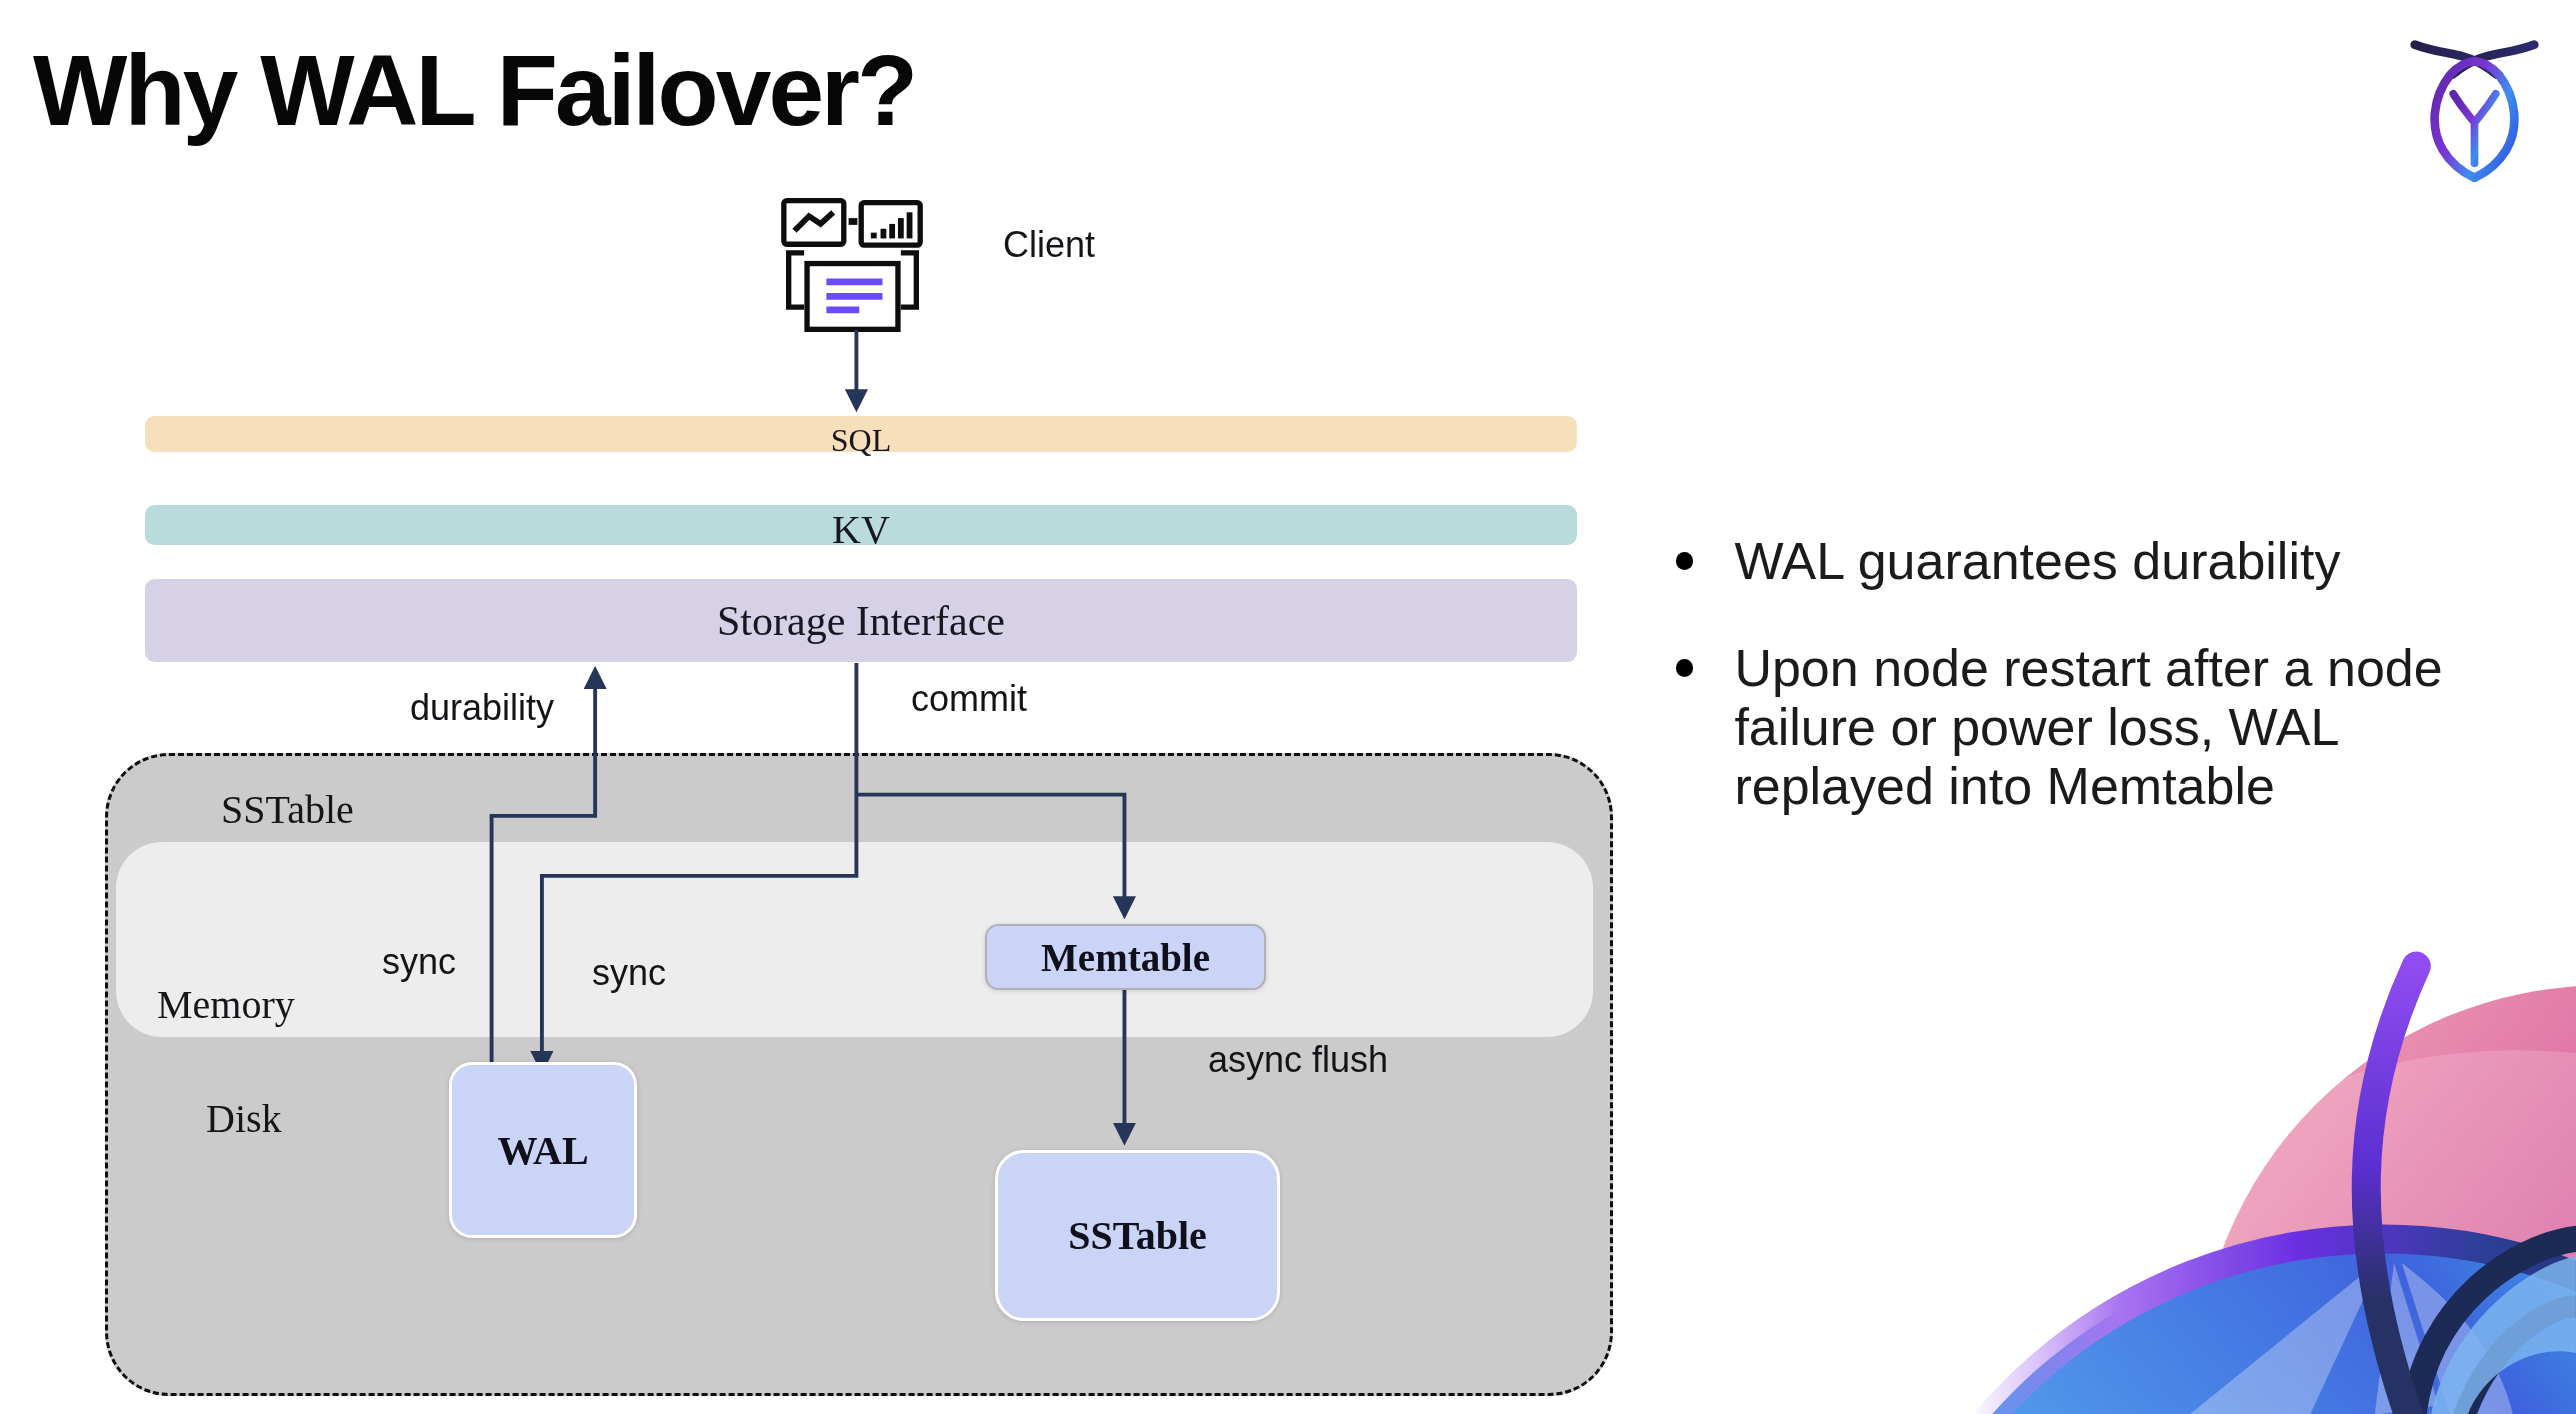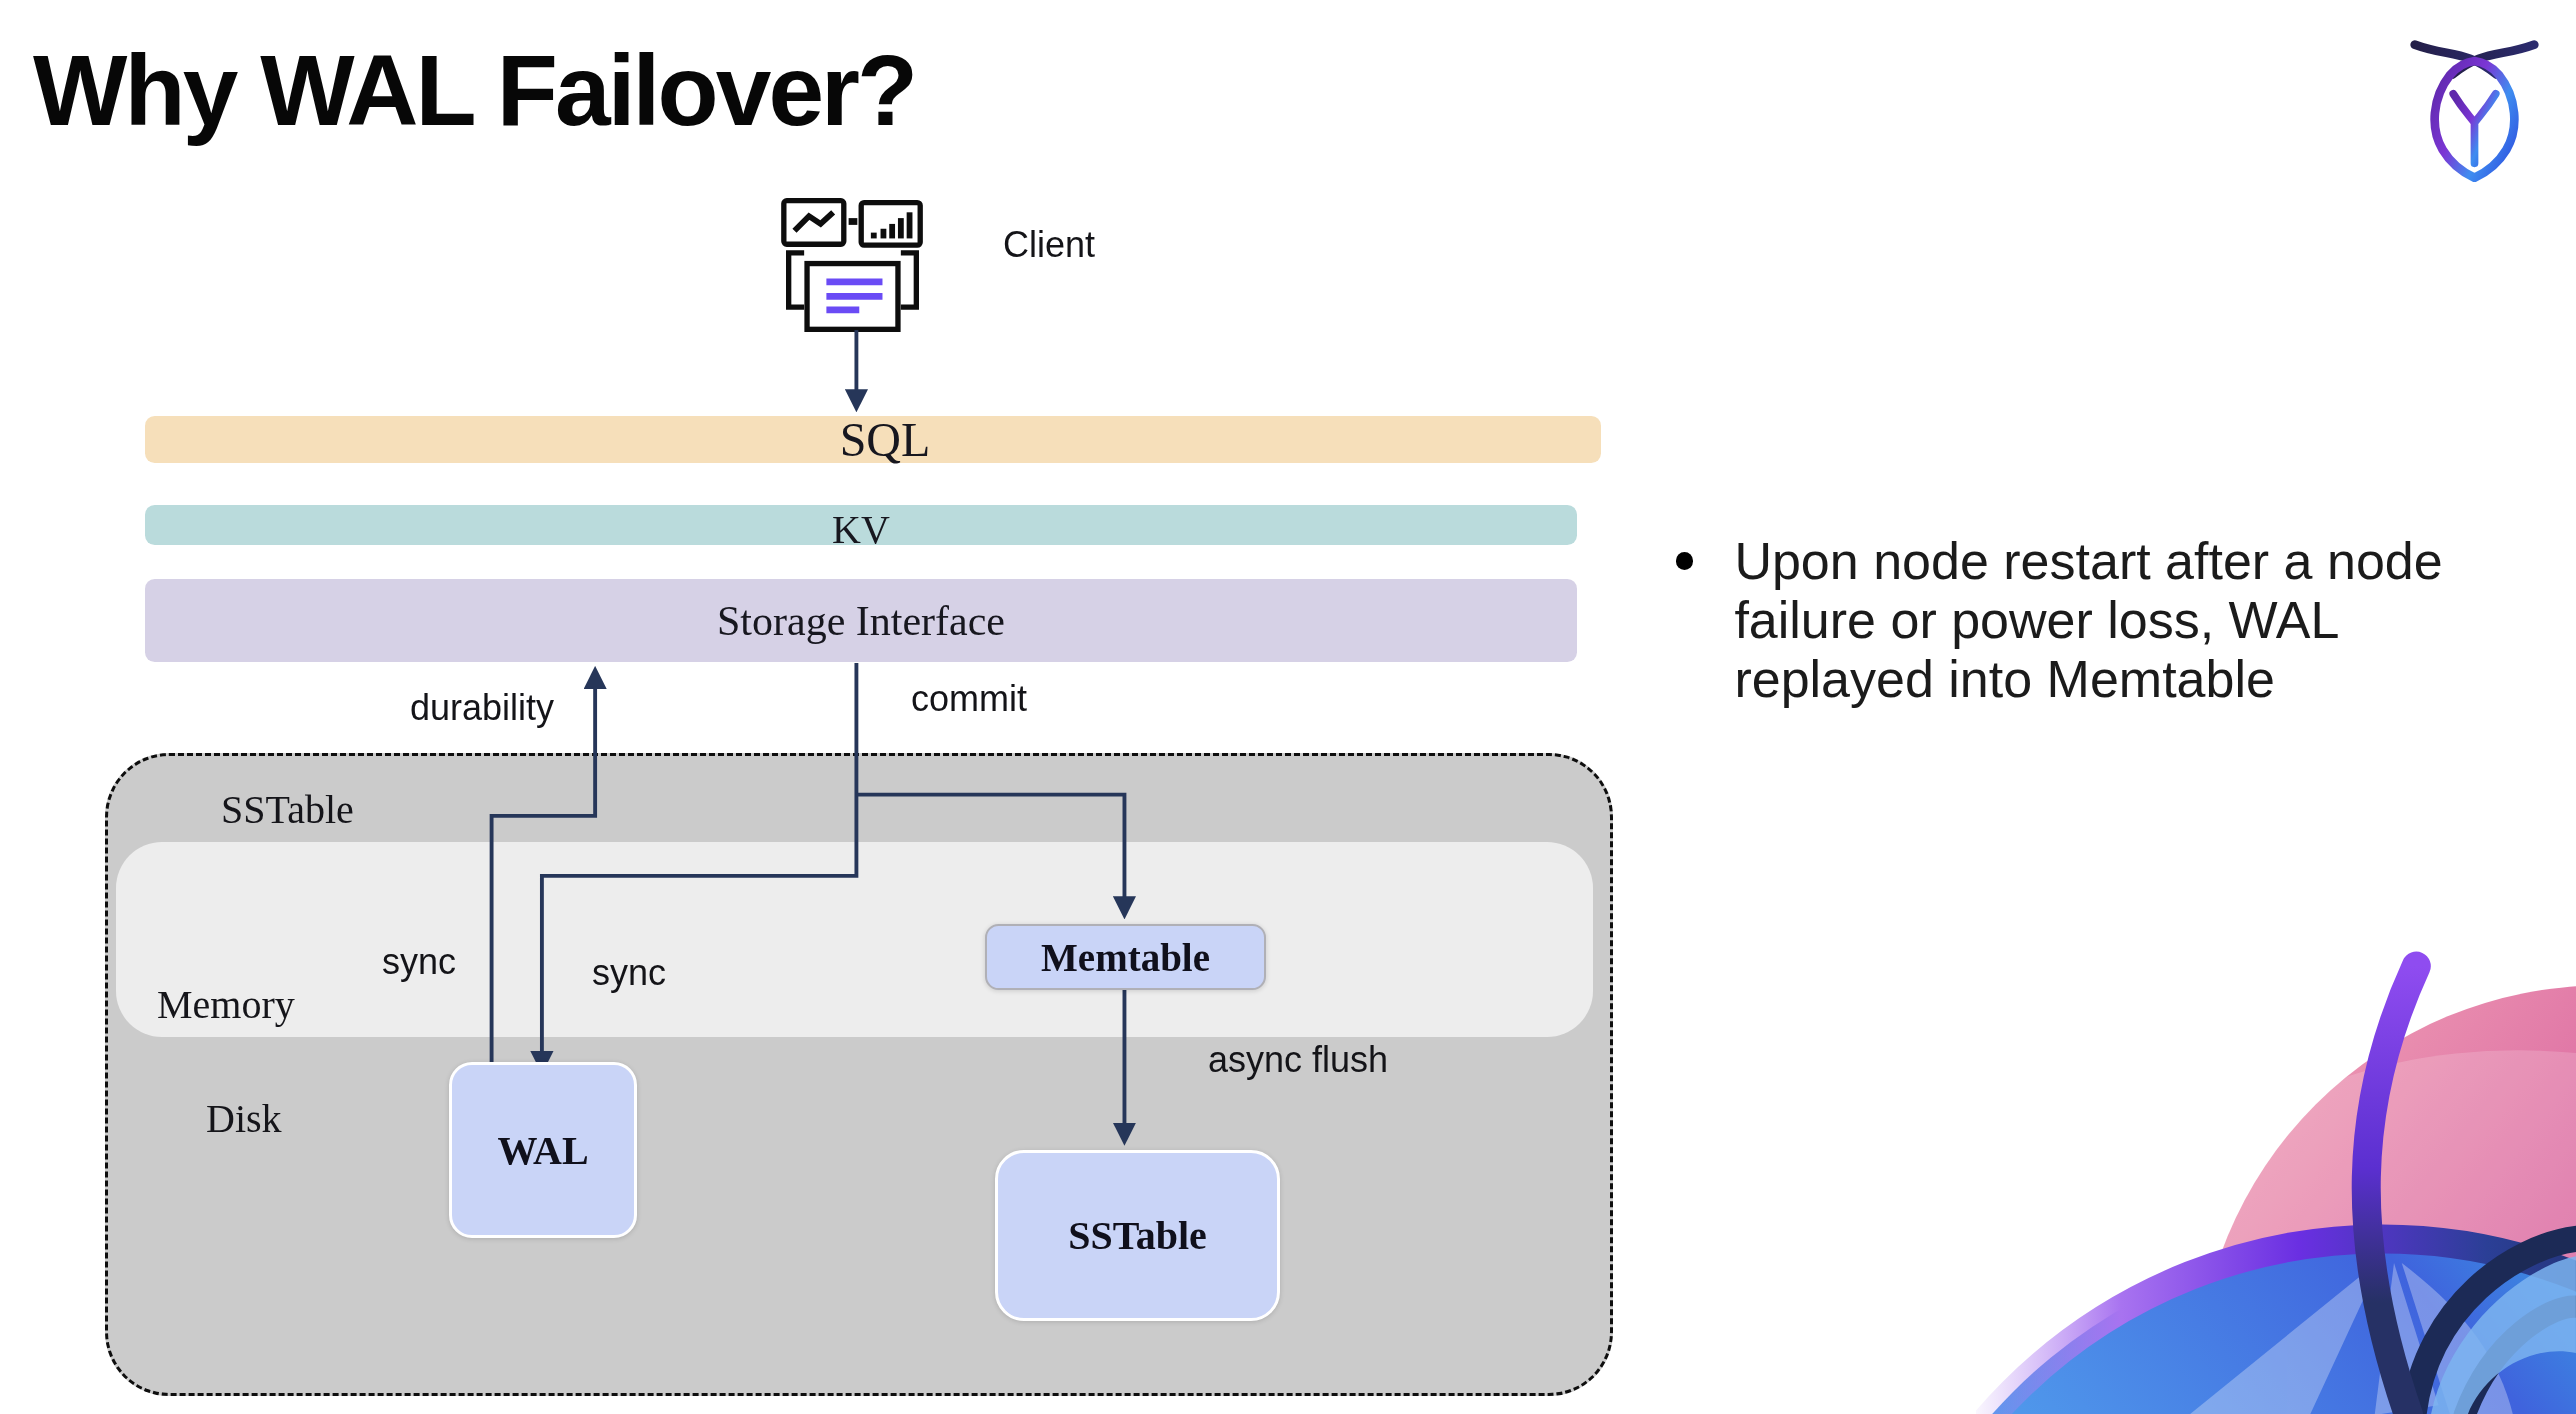--- a/index.html
+++ b/index.html
@@ -15,21 +15,21 @@
     font-size:100px;font-weight:700;letter-spacing:-2.9px;color:#070707;
     font-family:"Liberation Sans",sans-serif;
   }
 
   
   .bar{
     left:145px;width:1432px;border-radius:9.7px;
     font-family:"Liberation Serif","DejaVu Serif",serif;
     color:#17171f;text-align:center;z-index:1;
   }
-  .bar-sql{top:416px;height:47px;line-height:48px;font-size:48px;background:var(--sql_bar);padding-left:24px;}
+  .bar-sql{top:416px;height:36px;line-height:48px;font-size:32px;background:var(--sql_bar);}
   .bar-kv{top:505px;height:40px;line-height:50px;font-size:40px;background:var(--kv_bar);}
   .bar-storage{top:579px;height:83px;line-height:85px;font-size:42px;background:var(--storage_bar);}
 
   
   .pebble{
     left:105px;top:753px;width:1502px;height:637px;
     background:var(--pebble_fill);
     border:3.4px dashed #0e0e0e;border-radius:64px;z-index:0;
   }
   .memband{
@@ -167,20 +167,24 @@
 <div class="abs edge-label lbl-sync2">sync</div>
 <div class="abs edge-label lbl-async">async flush</div>
 
 <div class="abs node node-wal">WAL</div>
 <div class="abs node node-memtable">Memtable</div>
 <div class="abs node node-sstable">SSTable</div>
 
 <div class="abs bullets">
   <div class="bullet-item">
     <span class="bullet-dot"></span>
+    <span class="bullet-text">WAL guarantees durability</span>
+  </div>
+  <div class="bullet-item">
+    <span class="bullet-dot"></span>
     <span class="bullet-text">Upon node restart after a node failure or power loss, WAL replayed into Memtable</span>
   </div>
 </div>
 
 <svg class="abs corner-svg" width="600" height="476" viewBox="0 0 620 492">
   <defs>
     <linearGradient id="pinkG" x1="0.1" y1="0" x2="1" y2="0.7">
       <stop offset="0" stop-color="#f0a0b6"></stop>
       <stop offset="0.45" stop-color="#d9649f"></stop>
       <stop offset="1" stop-color="#ba3390"></stop>

